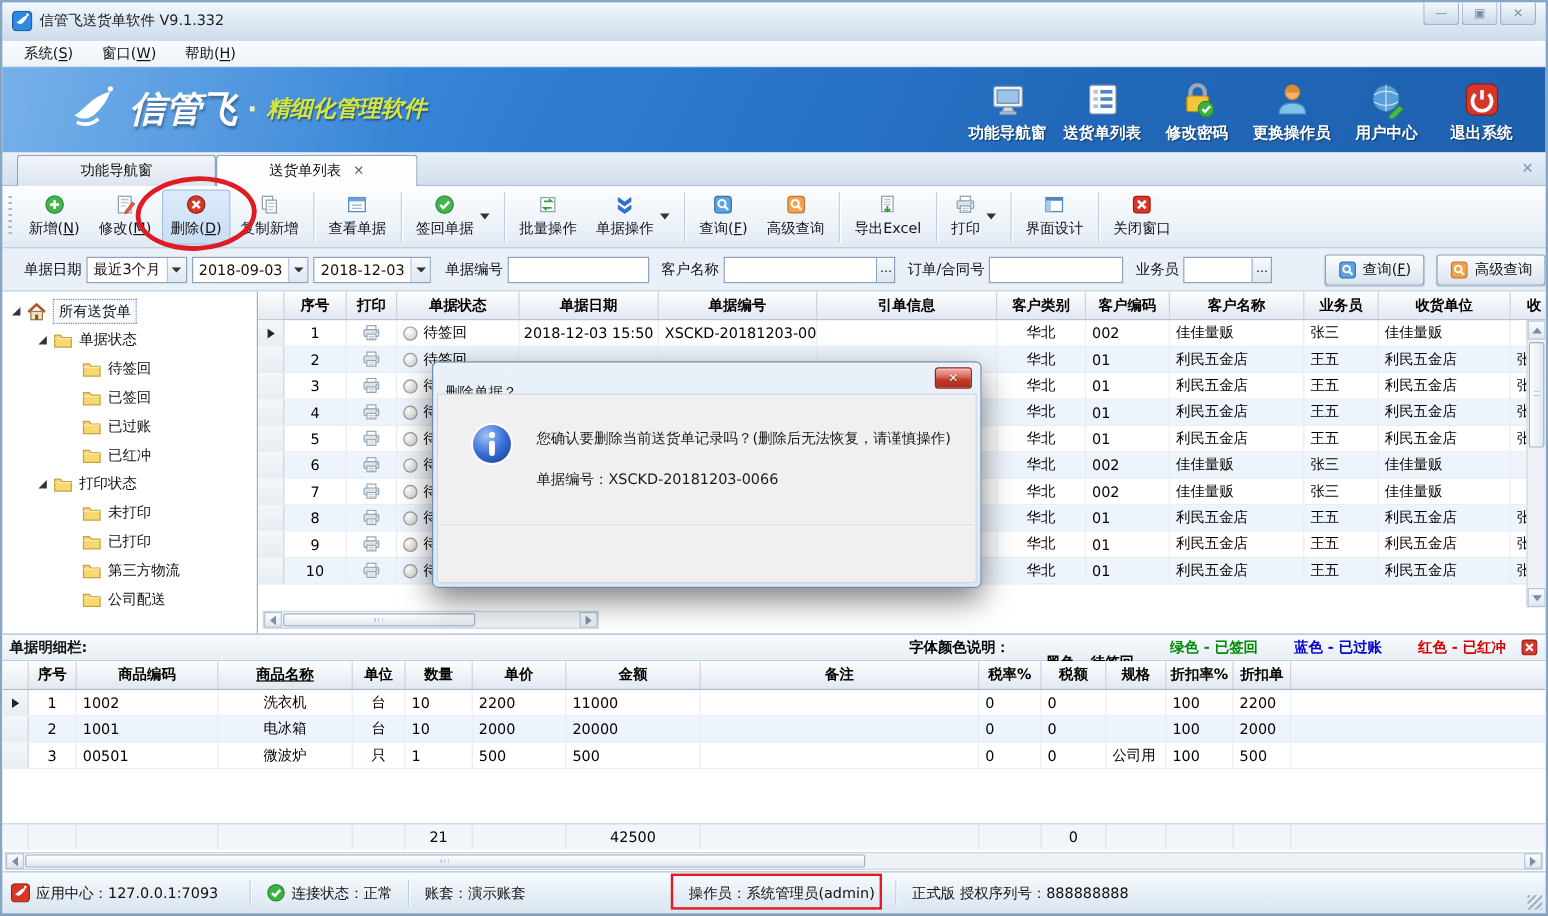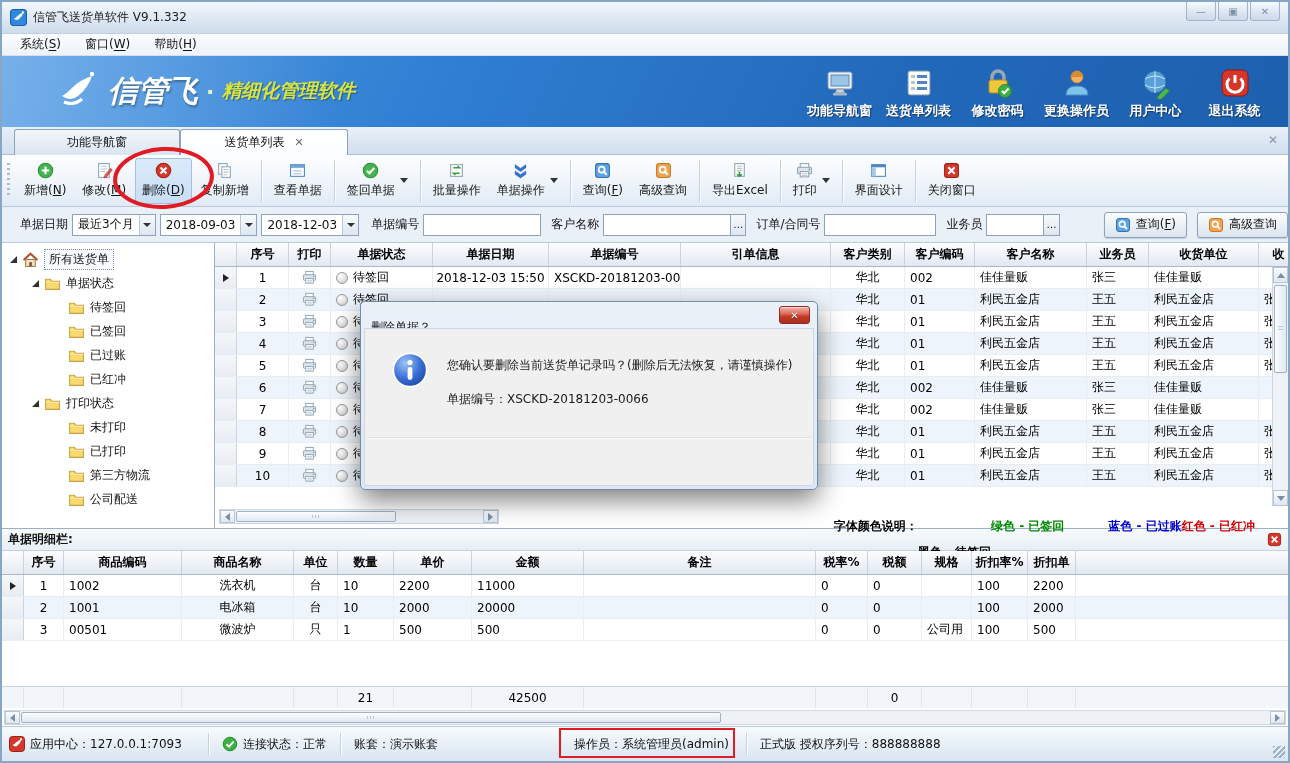--- a/index.html
+++ b/index.html
@@ -122,21 +122,21 @@
   .tri-right{width:0;height:0;border-top:4px solid transparent;border-bottom:4px solid transparent;border-left:5px solid #7b8ea6;}
   .hs-thumb{position:absolute;top:1px;bottom:1px;border:1px solid #9fb2c8;border-radius:2px;
     background:linear-gradient(#fdfefe,#dfe8f2);}
   .hs-thumb::after{content:"";position:absolute;top:3px;bottom:3px;left:50%;width:7px;margin-left:-4px;
     background:repeating-linear-gradient(90deg,#b6c6d8 0 1px,transparent 1px 3px);}
   
   .detail{position:absolute;left:0;top:526px;right:0;height:198px;background:#fff;border-top:1px solid #9ab0c9;}
   .d-caption{position:absolute;left:0;top:0;right:0;height:22px;background:linear-gradient(#f8fbfd,#e7eef6);
     border-bottom:1px solid #c3d0de;display:flex;align-items:center;padding:0 6px;}
   .d-title{font-weight:bold;}
-  .d-legend{margin-left:auto;display:flex;gap:0;font-weight:bold;}
+  .d-legend{margin-left:auto;display:flex;align-items:center;gap:30px;font-weight:bold;}
   .d-legend .ll{font-weight:bold;color:#000;}
   .d-close{width:15px;height:15px;margin-left:12px;cursor:pointer;}
   .d-gridwrap{position:absolute;left:0;top:22px;right:0;bottom:40px;overflow:hidden;background:#fff;}
   .d-totals{position:absolute;left:0;bottom:18px;right:0;height:22px;background:#f2f5f9;
     border-top:1px solid #c9d4e0;display:flex;}
   .d-totals .g-cell{border-right:1px solid #dde4ec;justify-content:center;background:transparent;}
   
   .statusbar{position:absolute;left:0;top:724px;right:0;height:35px;
     background:linear-gradient(#f8fbfd,#e4edf5 60%,#d9e5f0);border-top:1px solid #b9c9dc;}
   .sb-item{position:absolute;top:0;bottom:0;display:flex;align-items:center;white-space:nowrap;}
@@ -946,36 +946,36 @@
     </div>
   </div>
 
   <div class="detail">
     <div class="d-caption">
       <span class="d-title">单据明细栏:</span>
       <div class="d-legend" id="legend">
         <span class="ll">字体颜色说明：</span>
       <span style="color: rgb(0, 0, 0); margin-top: 26px;">黑色 - 待签回</span>
           <span style="color: rgb(0, 138, 0);">绿色 - 已签回</span>
-          <span style="color: rgb(0, 0, 204); margin-left: 44px;">蓝色 - 已过账</span>
+          <span style="color: rgb(0, 0, 204);">蓝色 - 已过账</span>
           <span style="color: rgb(214, 0, 0);">红色 - 已红冲</span>
         </div>
       <span class="d-close">
           <svg viewBox="0 0 16 16">
             <rect x="1.5" y="1.5" width="13" height="13" rx="2.5" fill="#d6372a" stroke="#9e2015"></rect>
             <path d="M5 5 L11 11 M11 5 L5 11" stroke="#fff" stroke-width="2"></path>
           </svg>
         </span>
     </div>
     <div class="d-gridwrap" id="detail-grid">
         <div class="g-head">
           <div class="g-selh" style="width: 22px;"></div>
           <div class="g-hcell" style="width: 40px;">序号</div>
           <div class="g-hcell" style="width: 118px;">商品编码</div>
-          <div class="g-hcell" style="width: 112px;">商品名称</div>
+          <div class="g-hcell" style="width: 112px; text-decoration: underline;">商品名称</div>
           <div class="g-hcell" style="width: 44px;">单位</div>
           <div class="g-hcell" style="width: 56px;">数量</div>
           <div class="g-hcell" style="width: 78px;">单价</div>
           <div class="g-hcell" style="width: 112px;">金额</div>
           <div class="g-hcell" style="width: 232px;">备注</div>
           <div class="g-hcell" style="width: 52px;">税率%</div>
           <div class="g-hcell" style="width: 54px;">税额</div>
           <div class="g-hcell" style="width: 50px;">规格</div>
           <div class="g-hcell" style="width: 56px;">折扣率%</div>
           <div class="g-hcell" style="width: 48px;">折扣单</div>

